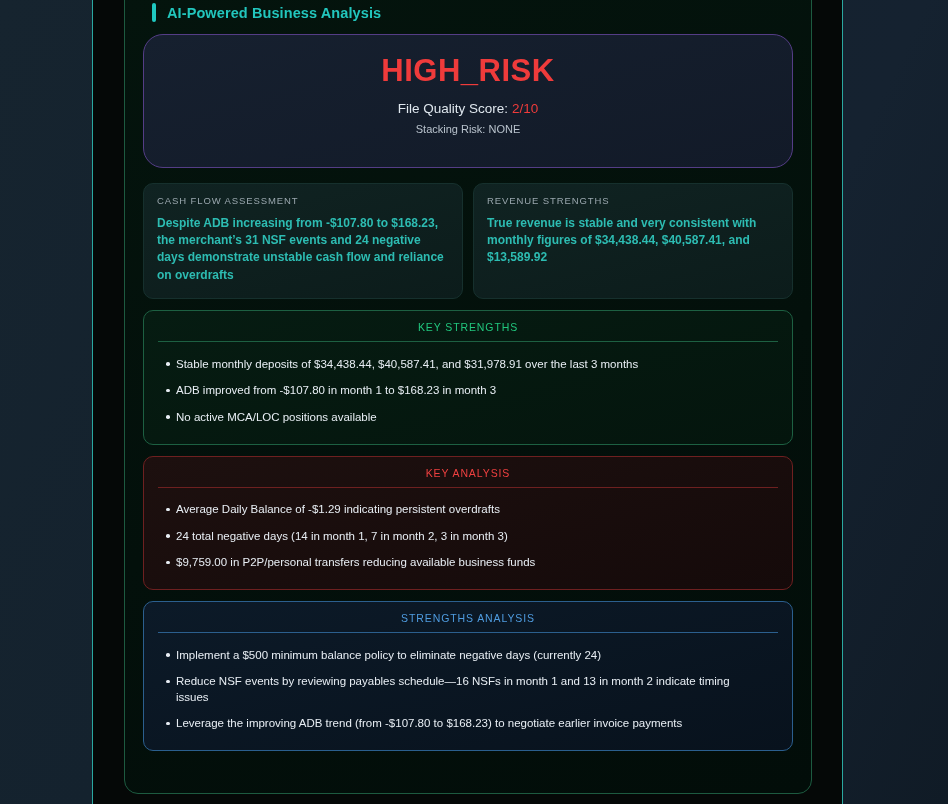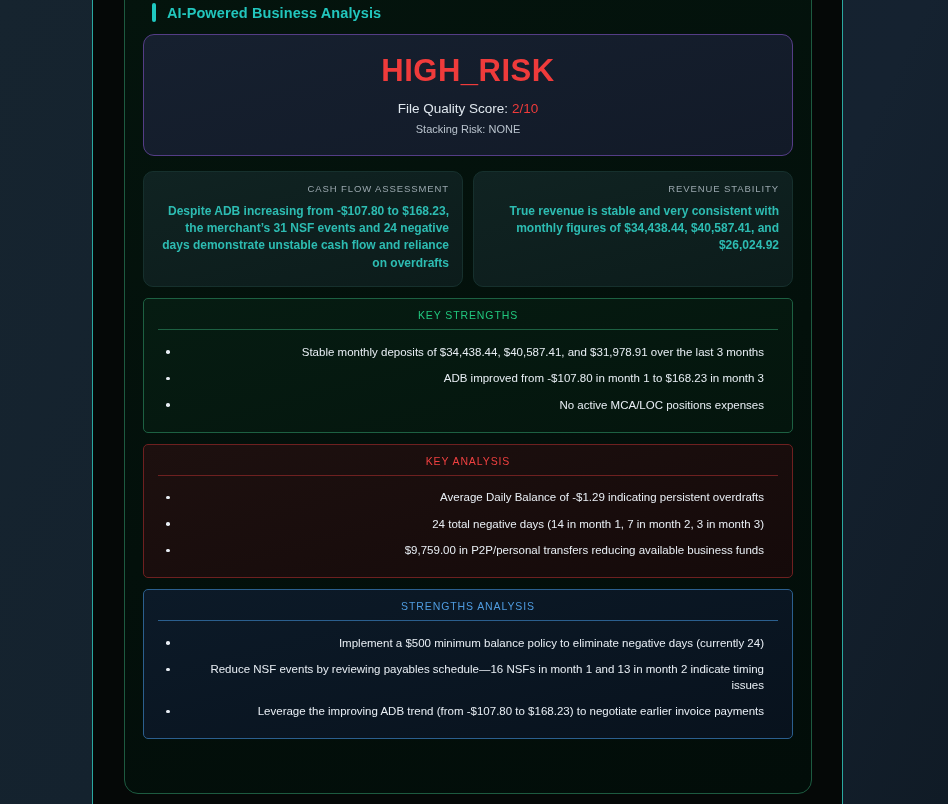--- a/index.html
+++ b/index.html
@@ -72,22 +72,22 @@
     font-weight: bold;
     color: #22c6bd;
     letter-spacing: 0.1px;
   }
 
   
   .verdict-card {
     background: #141c2c;
     background-image: linear-gradient(165deg, #16202f 0%, #121a28 100%);
     border: 1px solid #543d86;
-    border-radius: 11px;
-    padding: 18px 20px 20px 20px;
+    border-radius: 20px;
+    padding: 18px 20px 32px 20px;
     text-align: center;
     margin-bottom: 15px;
   }
   .verdict-label {
     font-size: 31px;
     font-weight: bold;
     color: #ef3b3b;
     letter-spacing: 0.5px;
     line-height: 1.15;
     margin-bottom: 12px;
@@ -109,55 +109,55 @@
     gap: 10px;
     margin-bottom: 11px;
   }
   .summary-card {
     flex: 1 1 0;
     background: #0e1f1e;
     background-image: linear-gradient(165deg, #102322 0%, #0c1c1b 100%);
     border: 1px solid #16302d;
     border-radius: 10px;
     padding: 11px 13px 14px 13px;
-    text-align: right;
+    text-align: left;
   }
   .summary-card-title {
     font-size: 9.5px;
     font-weight: normal;
     letter-spacing: 0.9px;
     color: #9aa7ae;
     margin-bottom: 9px;
   }
   .summary-card-body {
     font-size: 12px;
     font-weight: bold;
     line-height: 1.45;
     color: #2dbcb2;
   }
 
   
   .section {
-    border-radius: 5px;
+    border-radius: 10px;
     padding: 10px 14px 13px 14px;
     margin-bottom: 11px;
   }
   .section-title {
     text-align: center;
     font-size: 10.5px;
     letter-spacing: 0.9px;
     padding-bottom: 8px;
     margin-bottom: 9px;
   }
   .section-list {
     list-style: none;
   }
   .section-list li {
     position: relative;
-    text-align: right;
+    text-align: left;
     font-size: 11.5px;
     line-height: 1.35;
     color: #e8eef4;
     padding: 5.5px 14px 5.5px 18px;
   }
   .section-list li::before {
     content: "";
     position: absolute;
     left: 8px;
     top: 11px;
@@ -221,32 +221,32 @@
     </div>
 
     <div class="summary-grid">
 
       <div class="summary-card">
         <div class="summary-card-title">CASH FLOW ASSESSMENT</div>
         <div class="summary-card-body">Despite ADB increasing from -$107.80 to $168.23, the merchant’s 31 NSF events and 24 negative days demonstrate unstable cash flow and reliance on overdrafts</div>
       </div>
 
       <div class="summary-card">
-        <div class="summary-card-title">REVENUE STABILITY</div>
-        <div class="summary-card-body">True revenue is stable and very consistent with monthly figures of $34,438.44, $40,587.41, and $26,024.92</div>
+        <div class="summary-card-title">REVENUE STRENGTHS</div>
+        <div class="summary-card-body">True revenue is stable and very consistent with monthly figures of $34,438.44, $40,587.41, and $13,589.92</div>
       </div>
 
     </div>
 
     <div class="section section--strengths">
       <div class="section-title">KEY STRENGTHS</div>
       <ul class="section-list">
         <li>Stable monthly deposits of $34,438.44, $40,587.41, and $31,978.91 over the last 3 months</li>
         <li>ADB improved from -$107.80 in month 1 to $168.23 in month 3</li>
-        <li>No active MCA/LOC positions expenses</li>
+        <li>No active MCA/LOC positions available</li>
       </ul>
     </div>
 
     <div class="section section--concerns">
       <div class="section-title">KEY ANALYSIS</div>
       <ul class="section-list">
         <li>Average Daily Balance of -$1.29 indicating persistent overdrafts</li>
         <li>24 total negative days (14 in month 1, 7 in month 2, 3 in month 3)</li>
         <li>$9,759.00 in P2P/personal transfers reducing available business funds</li>
       </ul>

